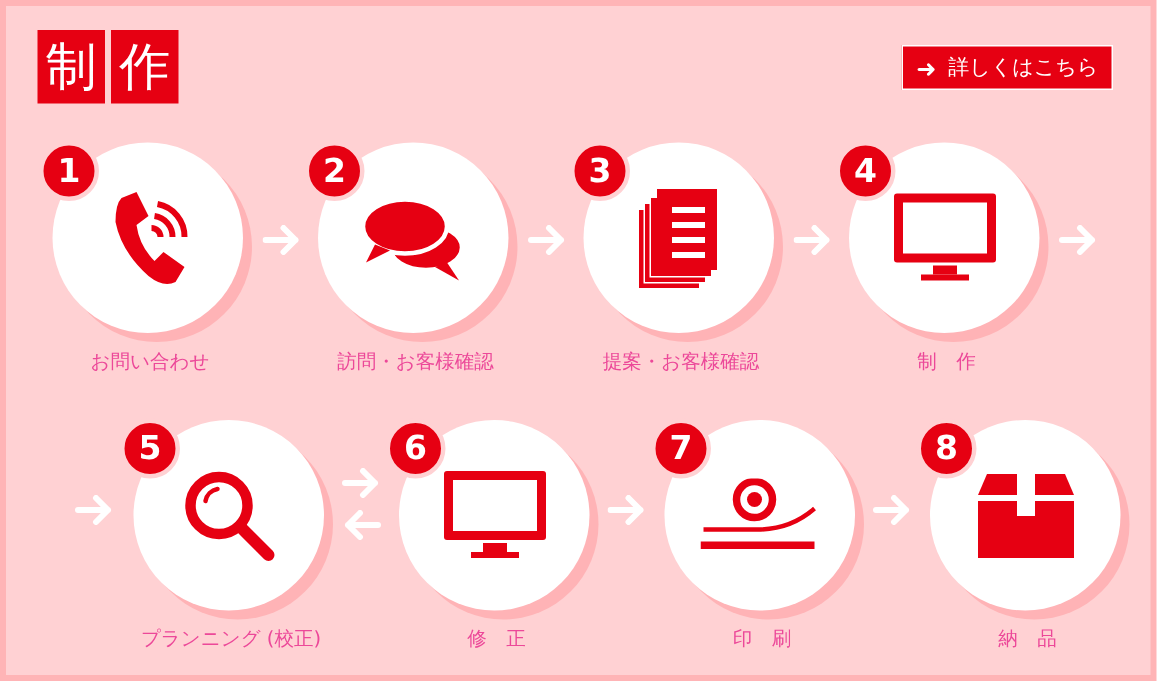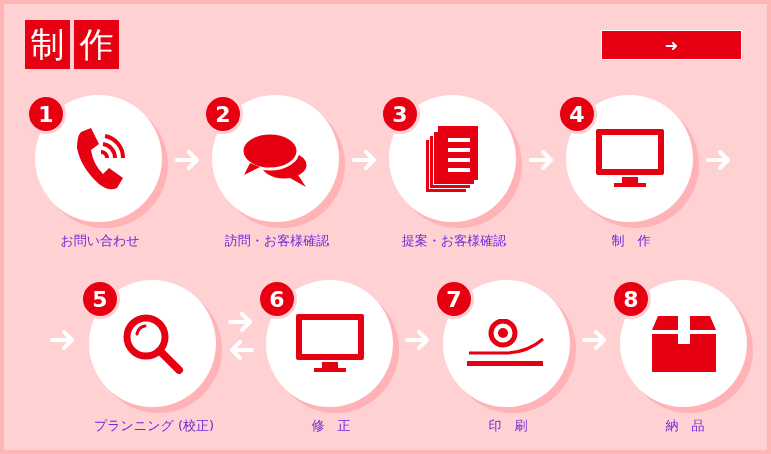--- a/index.html
+++ b/index.html
@@ -8,39 +8,40 @@
   .panel{position:absolute;left:4px;top:4px;width:763px;height:446px;background:#ffd1d3;}
   .title{position:absolute;left:25px;top:20px;height:49px;display:flex;align-items:center;}
   .tbox{width:45px;height:49px;background:#e60012;color:#fff;font-size:34px;display:flex;align-items:center;justify-content:center;margin-right:4px;font-weight:500;}
   .ttext{color:#e60012;font-size:32px;margin-left:8px;letter-spacing:4px;}
   .more-btn{position:absolute;left:601px;top:30px;width:141px;height:30px;background:#e60012;border:1px solid #fff;box-sizing:border-box;color:#fff;font-size:14px;display:flex;align-items:center;justify-content:center;gap:8px;cursor:pointer;}
   .more-btn .arr{font-size:16px;font-weight:bold;}
   .step{position:absolute;}
   .step .shadow{position:absolute;width:127px;height:127px;border-radius:50%;background:#ffb3b6;left:6px;top:6px;}
   .step .circle{position:absolute;width:127px;height:127px;border-radius:50%;background:#fff;left:0;top:0;display:flex;align-items:center;justify-content:center;}
   .step .badge{position:absolute;left:-6px;top:2px;width:34px;height:34px;border-radius:50%;background:#e60012;border:3px solid #ffd1d3;box-sizing:content-box;color:#fff;font-size:22px;font-weight:bold;display:flex;align-items:center;justify-content:center;margin:-3px;}
-  .step .label{position:absolute;top:137px;left:-30px;width:190px;text-align:center;color:#6d28d9;font-size:13px;}
+  .step .label{position:absolute;top:137px;left:-30px;width:190px;text-align:center;color:#ec4899;font-size:13px;}
   .arrow{position:absolute;width:26px;height:20px;}
   svg{display:block;}
 </style>
 </head>
 <body>
 
 <div class="frame">
 <div class="panel">
 </div>
 </div>
 
 <div class="title">
   <div class="tbox">制</div>
   <div class="tbox">作</div>
 </div>
 
 <div class="more-btn">
   <span class="arr">➜</span>
+  <span>詳しくはこちら</span>
 </div>
 
 <div class="step" style="left:35px;top:95px;">
   <div class="shadow"></div>
   <div class="circle">
     <svg width="60" height="70" viewBox="0 0 60 70">
       <path d="M12 8 L22 4 L30 20 L22 26 Q24 40 34 50 L40 44 L54 54 L48 64 Q40 68 30 60 Q12 44 8 24 Q8 12 12 8Z" fill="#e60012"></path>
       <path d="M32 28 a6 6 0 0 1 6 6" stroke="#e60012" stroke-width="4" fill="none"></path>
       <path d="M34 20 a14 14 0 0 1 12 14" stroke="#e60012" stroke-width="4" fill="none"></path>
       <path d="M36 12 a22 22 0 0 1 18 22" stroke="#e60012" stroke-width="4" fill="none"></path>

